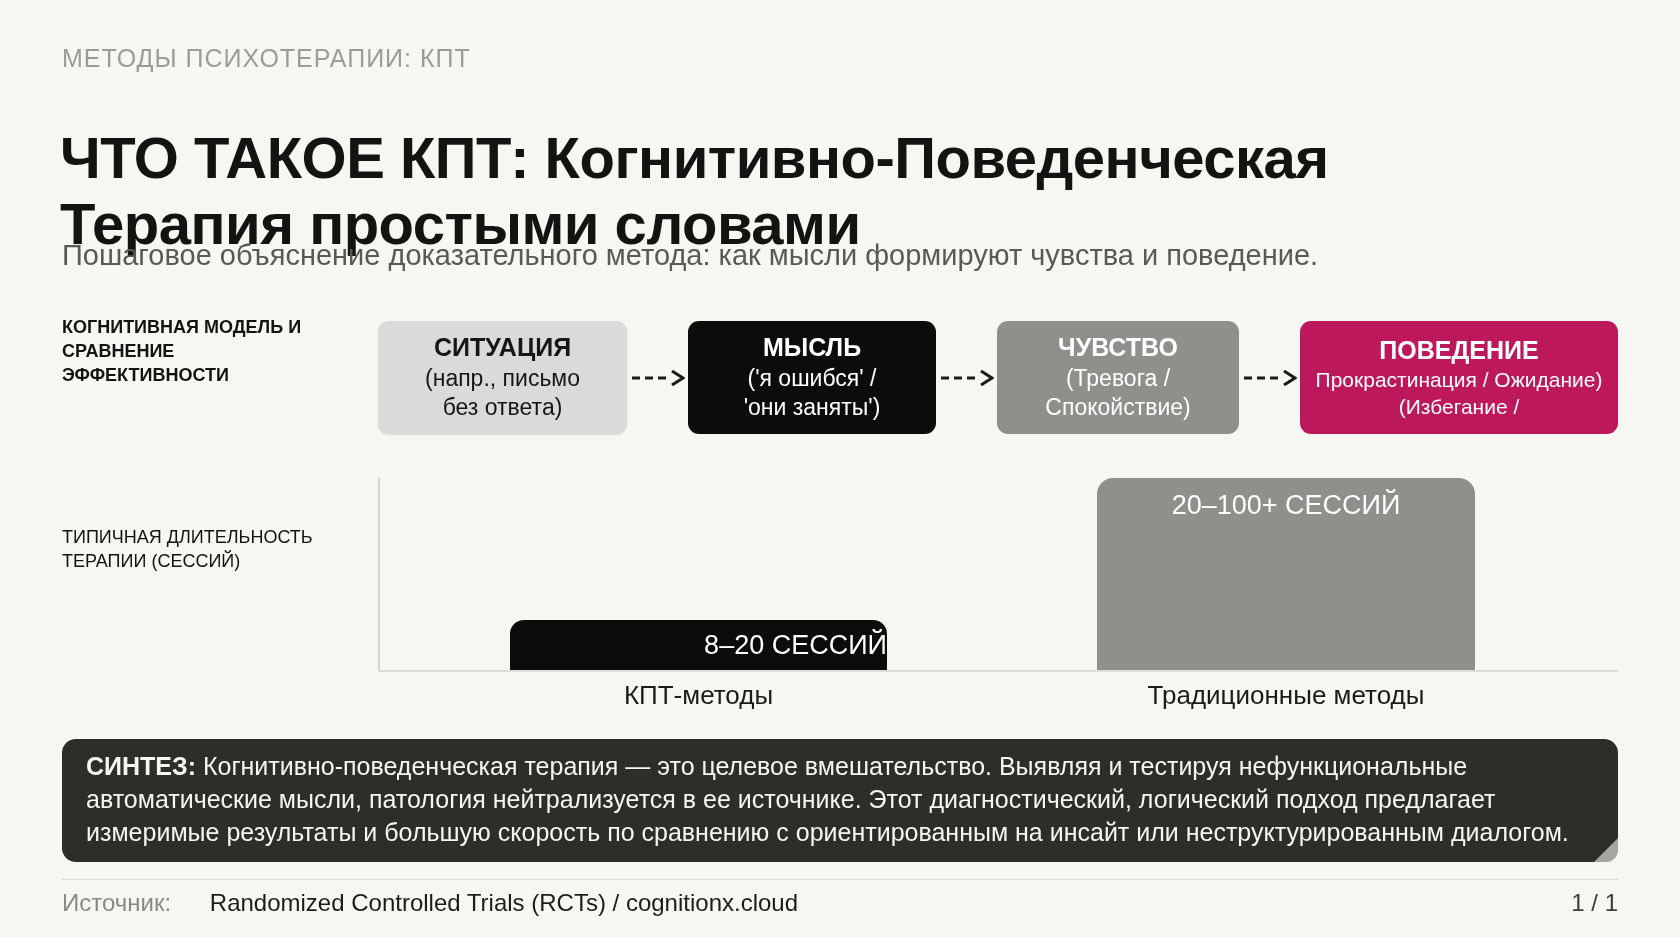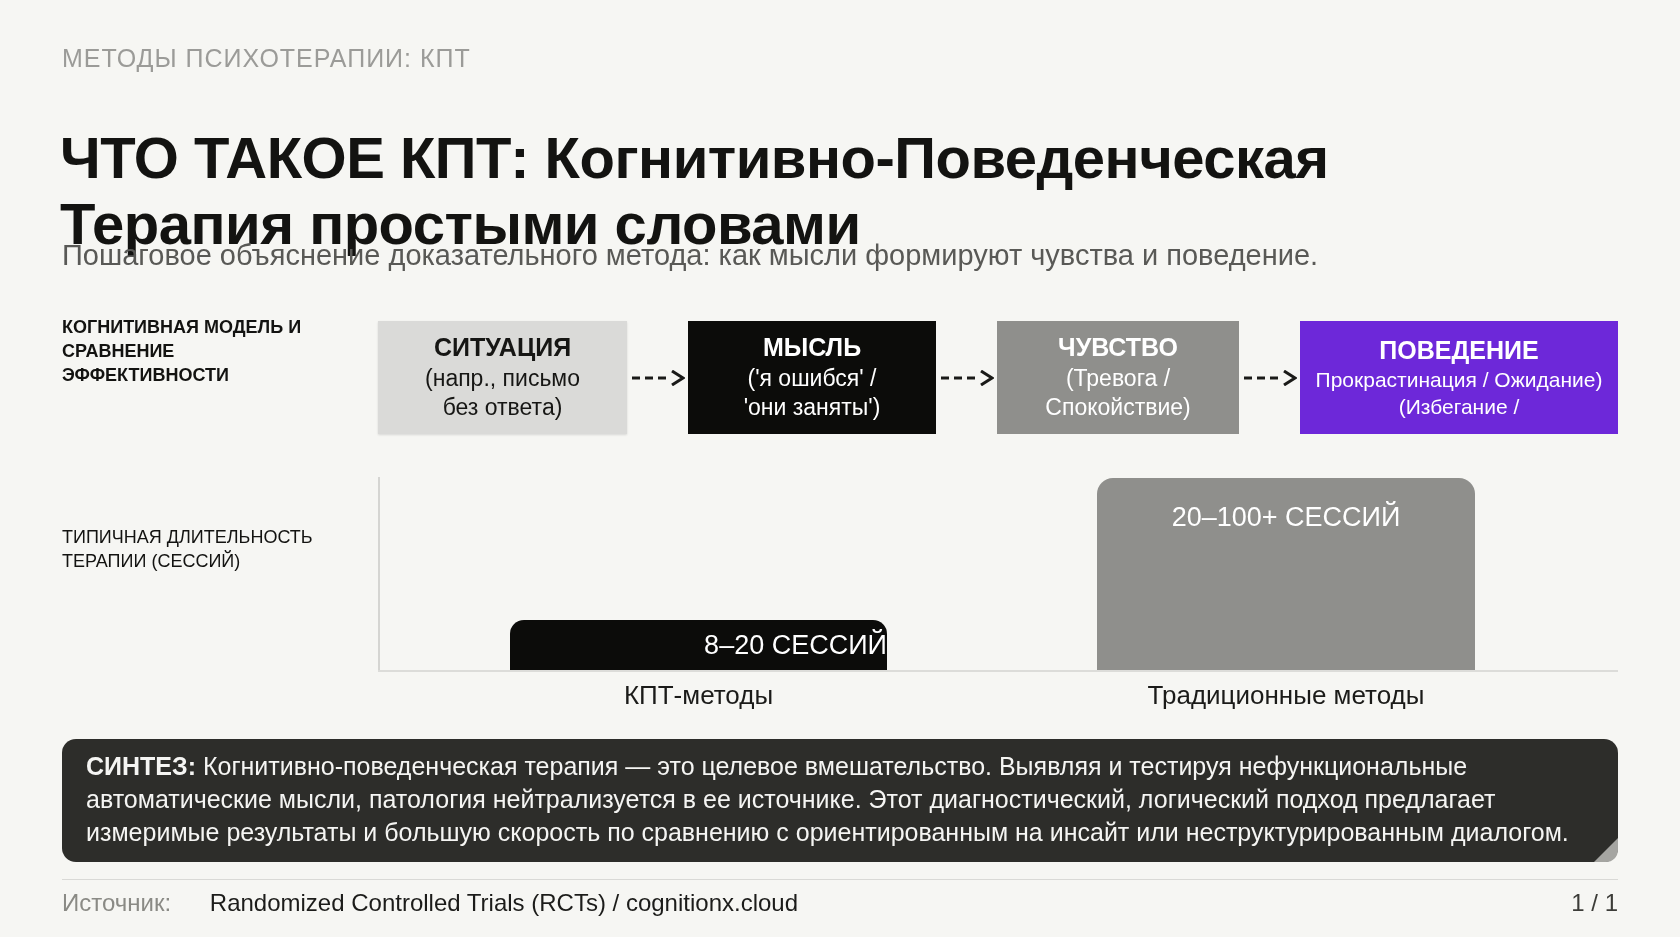--- a/index.html
+++ b/index.html
@@ -14,37 +14,37 @@
   .title{position:absolute;left:60px;top:86px;width:1370px;font-size:58px;line-height:1.14;font-weight:700;letter-spacing:-.5px;color:#131311;}
   .subtitle{position:absolute;left:62px;top:238px;width:1520px;font-size:29px;line-height:1.2;color:#595956;font-weight:400;}
 
   
   .section-label{position:absolute;left:62px;width:275px;font-size:18px;line-height:1.32;color:#131311;}
   .section-label.bold{font-weight:700;top:316px;}
   .section-label.regular{font-weight:400;top:526px;}
 
   
   .flow-row{position:absolute;left:378px;top:321px;width:1240px;height:113px;display:flex;align-items:stretch;}
-  .flow-box{border-radius:0;display:flex;flex-direction:column;align-items:center;justify-content:center;text-align:center;padding:24px 14px;box-sizing:border-box;}
+  .flow-box{border-radius:11px;display:flex;flex-direction:column;align-items:center;justify-content:center;text-align:center;padding:24px 14px;box-sizing:border-box;}
   .flow-box .fb-title{font-weight:700;font-size:25px;line-height:1.25;}
   .flow-box .fb-desc{font-size:23px;line-height:1.28;font-weight:400;}
   .step-1{width:249px;background:#dadad8;color:#161614;box-shadow:0 1px 2px rgba(0,0,0,.12);}
   .step-2{width:248px;background:#0c0c0a;color:#ffffff;}
   .step-3{width:242px;background:#8f8f8c;color:#ffffff;}
-  .step-4{width:318px;background:#6d28d9;color:#ffffff;}
+  .step-4{width:318px;background:#be185d;color:#ffffff;}
   .step-4 .fb-desc{font-size:21px;line-height:1.3;}
   .flow-arrow{flex:1;display:flex;align-items:center;justify-content:center;}
   .flow-arrow svg{display:block;}
 
   
   .axis-y{position:absolute;left:378px;top:477px;width:2px;height:194px;background:#d5d5d2;}
   .axis-x{position:absolute;left:378px;top:670px;width:1240px;height:2px;background:#dcdcd9;}
   .bar{position:absolute;display:flex;justify-content:center;box-sizing:border-box;}
   .bar-cbt{left:510px;top:620px;width:377px;height:50px;background:#0c0c0a;border-radius:14px 14px 0 0;align-items:center;justify-content:flex-end;}
-  .bar-trad{left:1097px;top:478px;width:378px;height:192px;background:#8f8f8c;border-radius:16px 16px 0 0;align-items:flex-start;padding-top:24px;}
+  .bar-trad{left:1097px;top:478px;width:378px;height:192px;background:#8f8f8c;border-radius:16px 16px 0 0;align-items:flex-start;padding-top:12px;}
   .bar-label{color:#ffffff;font-size:27px;font-weight:400;}
   .cat-label{position:absolute;top:680px;text-align:center;font-size:26px;color:#1b1b19;}
   .cat-label.c1{left:510px;width:377px;}
   .cat-label.c2{left:1097px;width:378px;}
 
   
   .synthesis{position:absolute;left:62px;top:739px;width:1556px;box-sizing:border-box;background:#2d2d2a;border-radius:14px;padding:11px 24px 13px 24px;color:#f5f5f3;font-size:25px;line-height:1.32;min-height:116px;}
   .synthesis b{font-weight:700;text-align:right;}
   .page-curl{position:absolute;right:0;bottom:0;width:0;height:0;border-left:24px solid transparent;border-bottom:24px solid #a5a5a1;border-bottom-right-radius:12px;}
 

